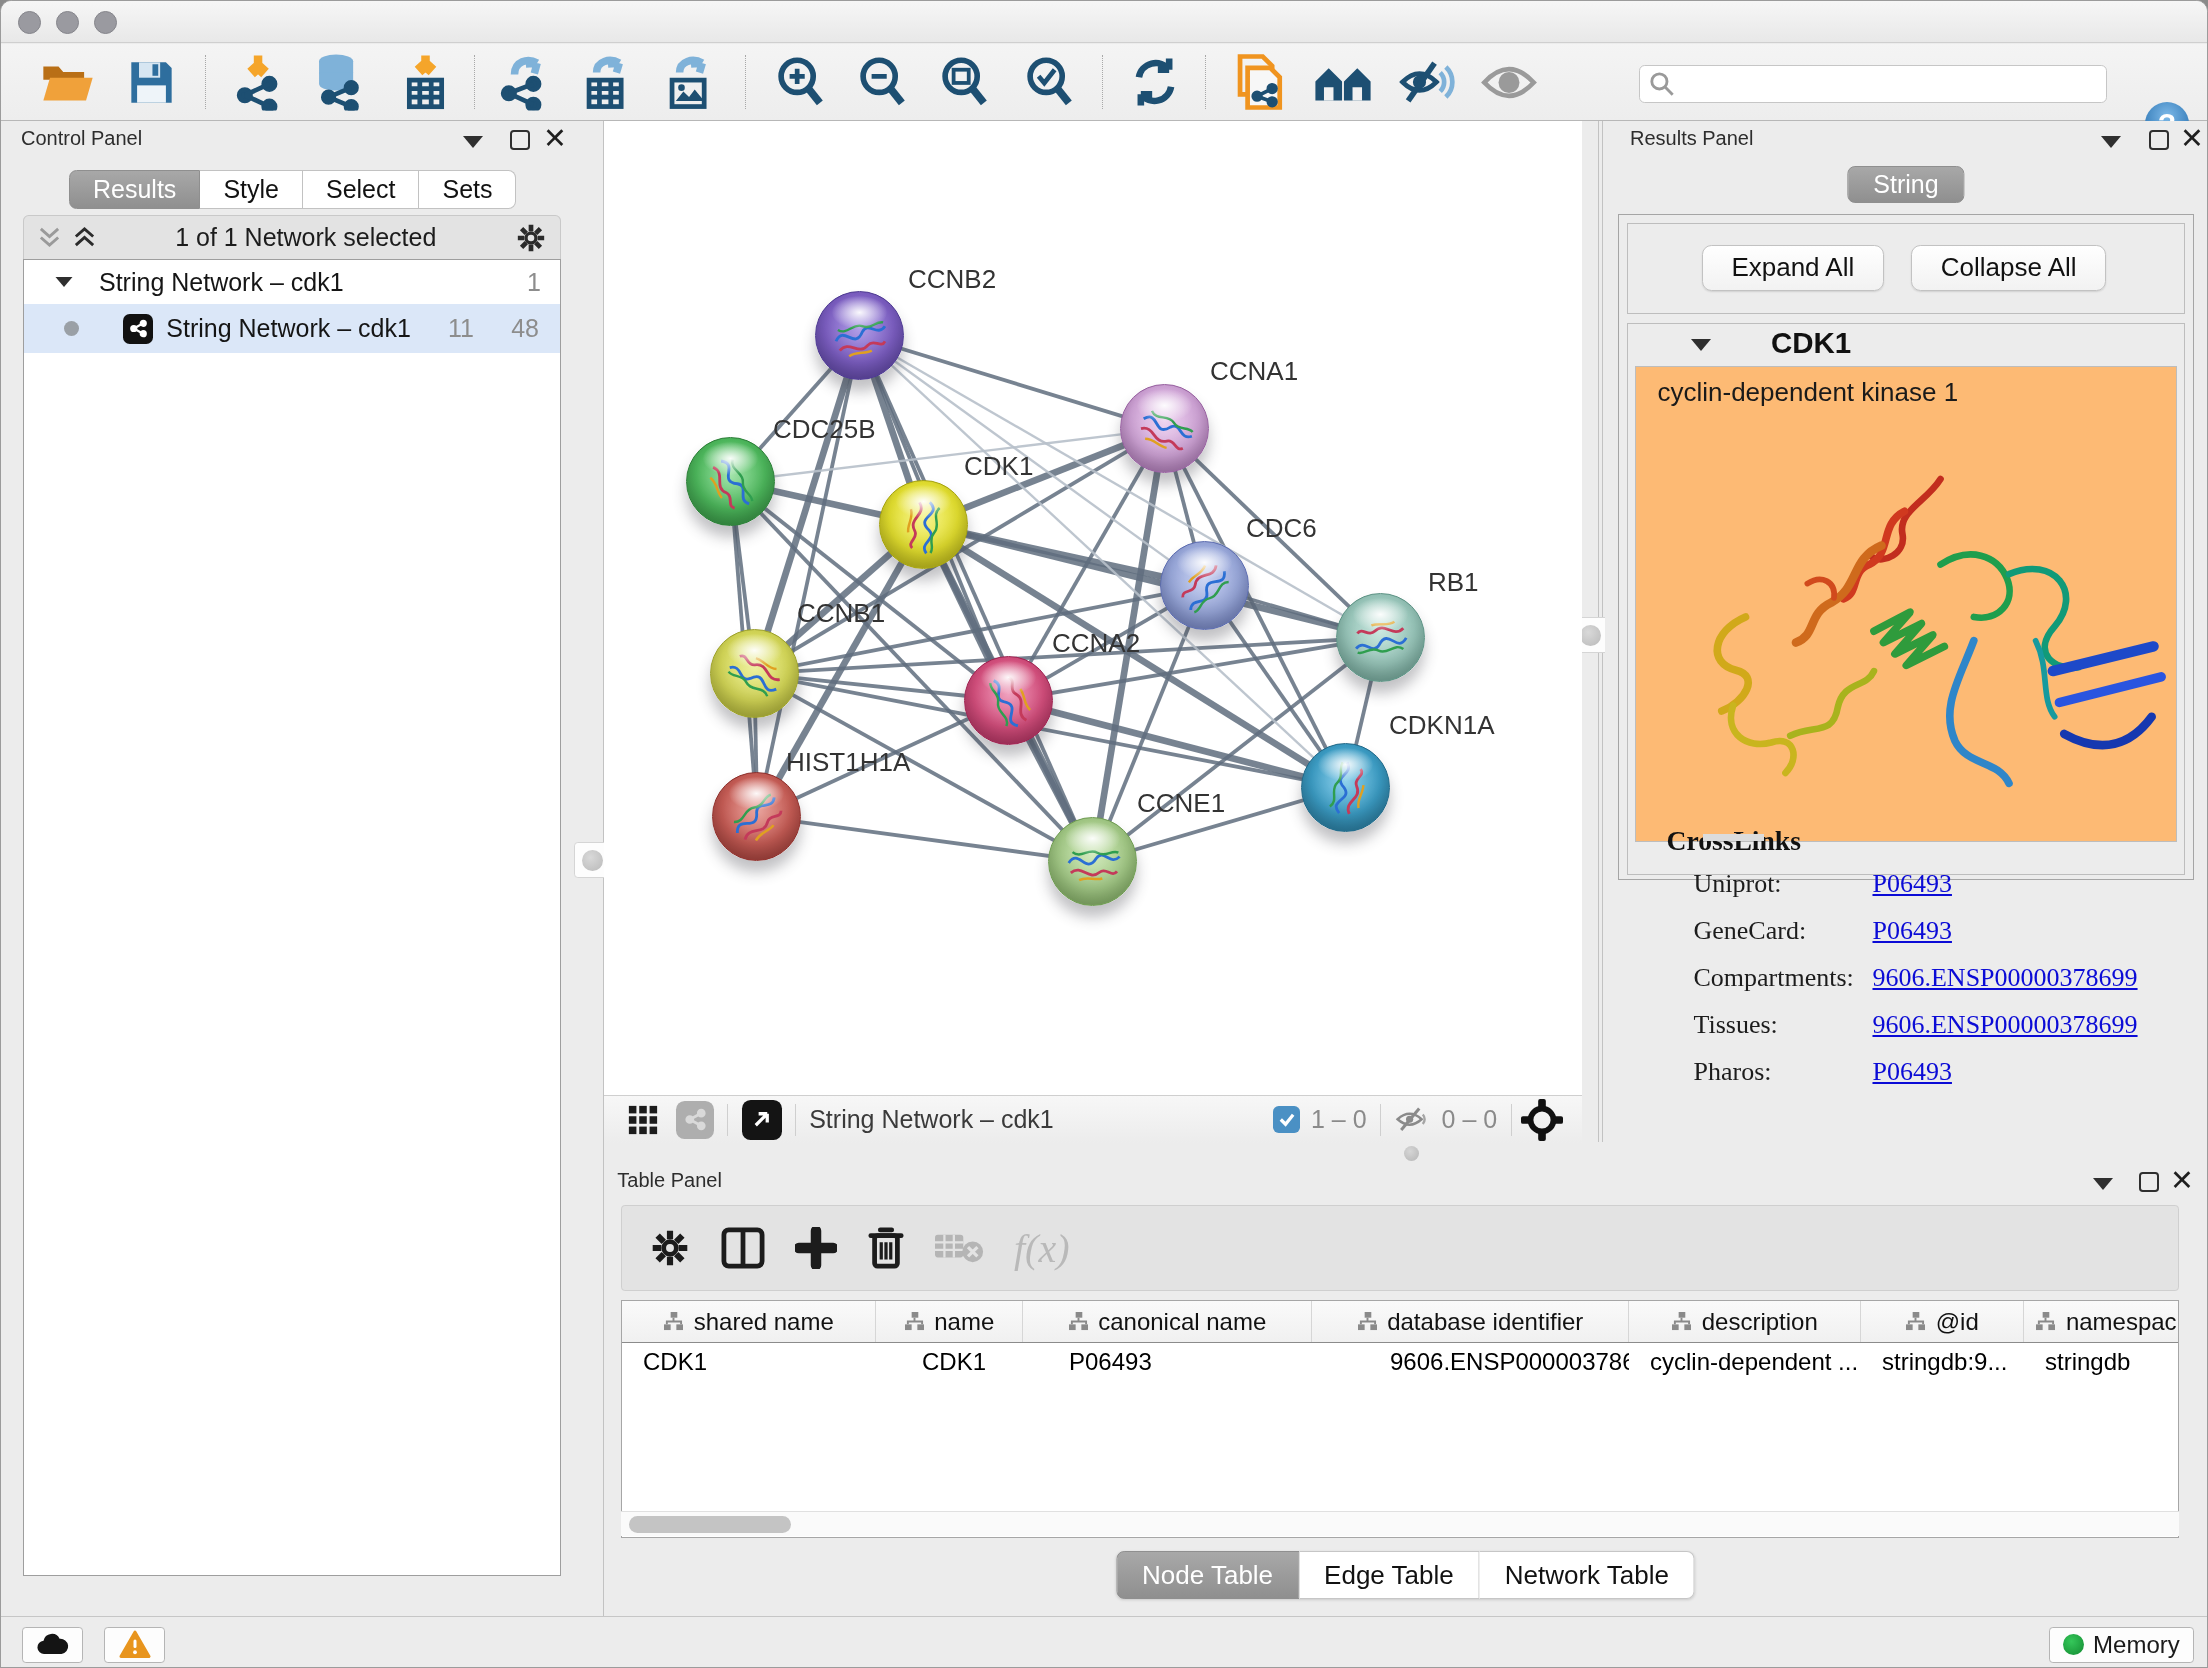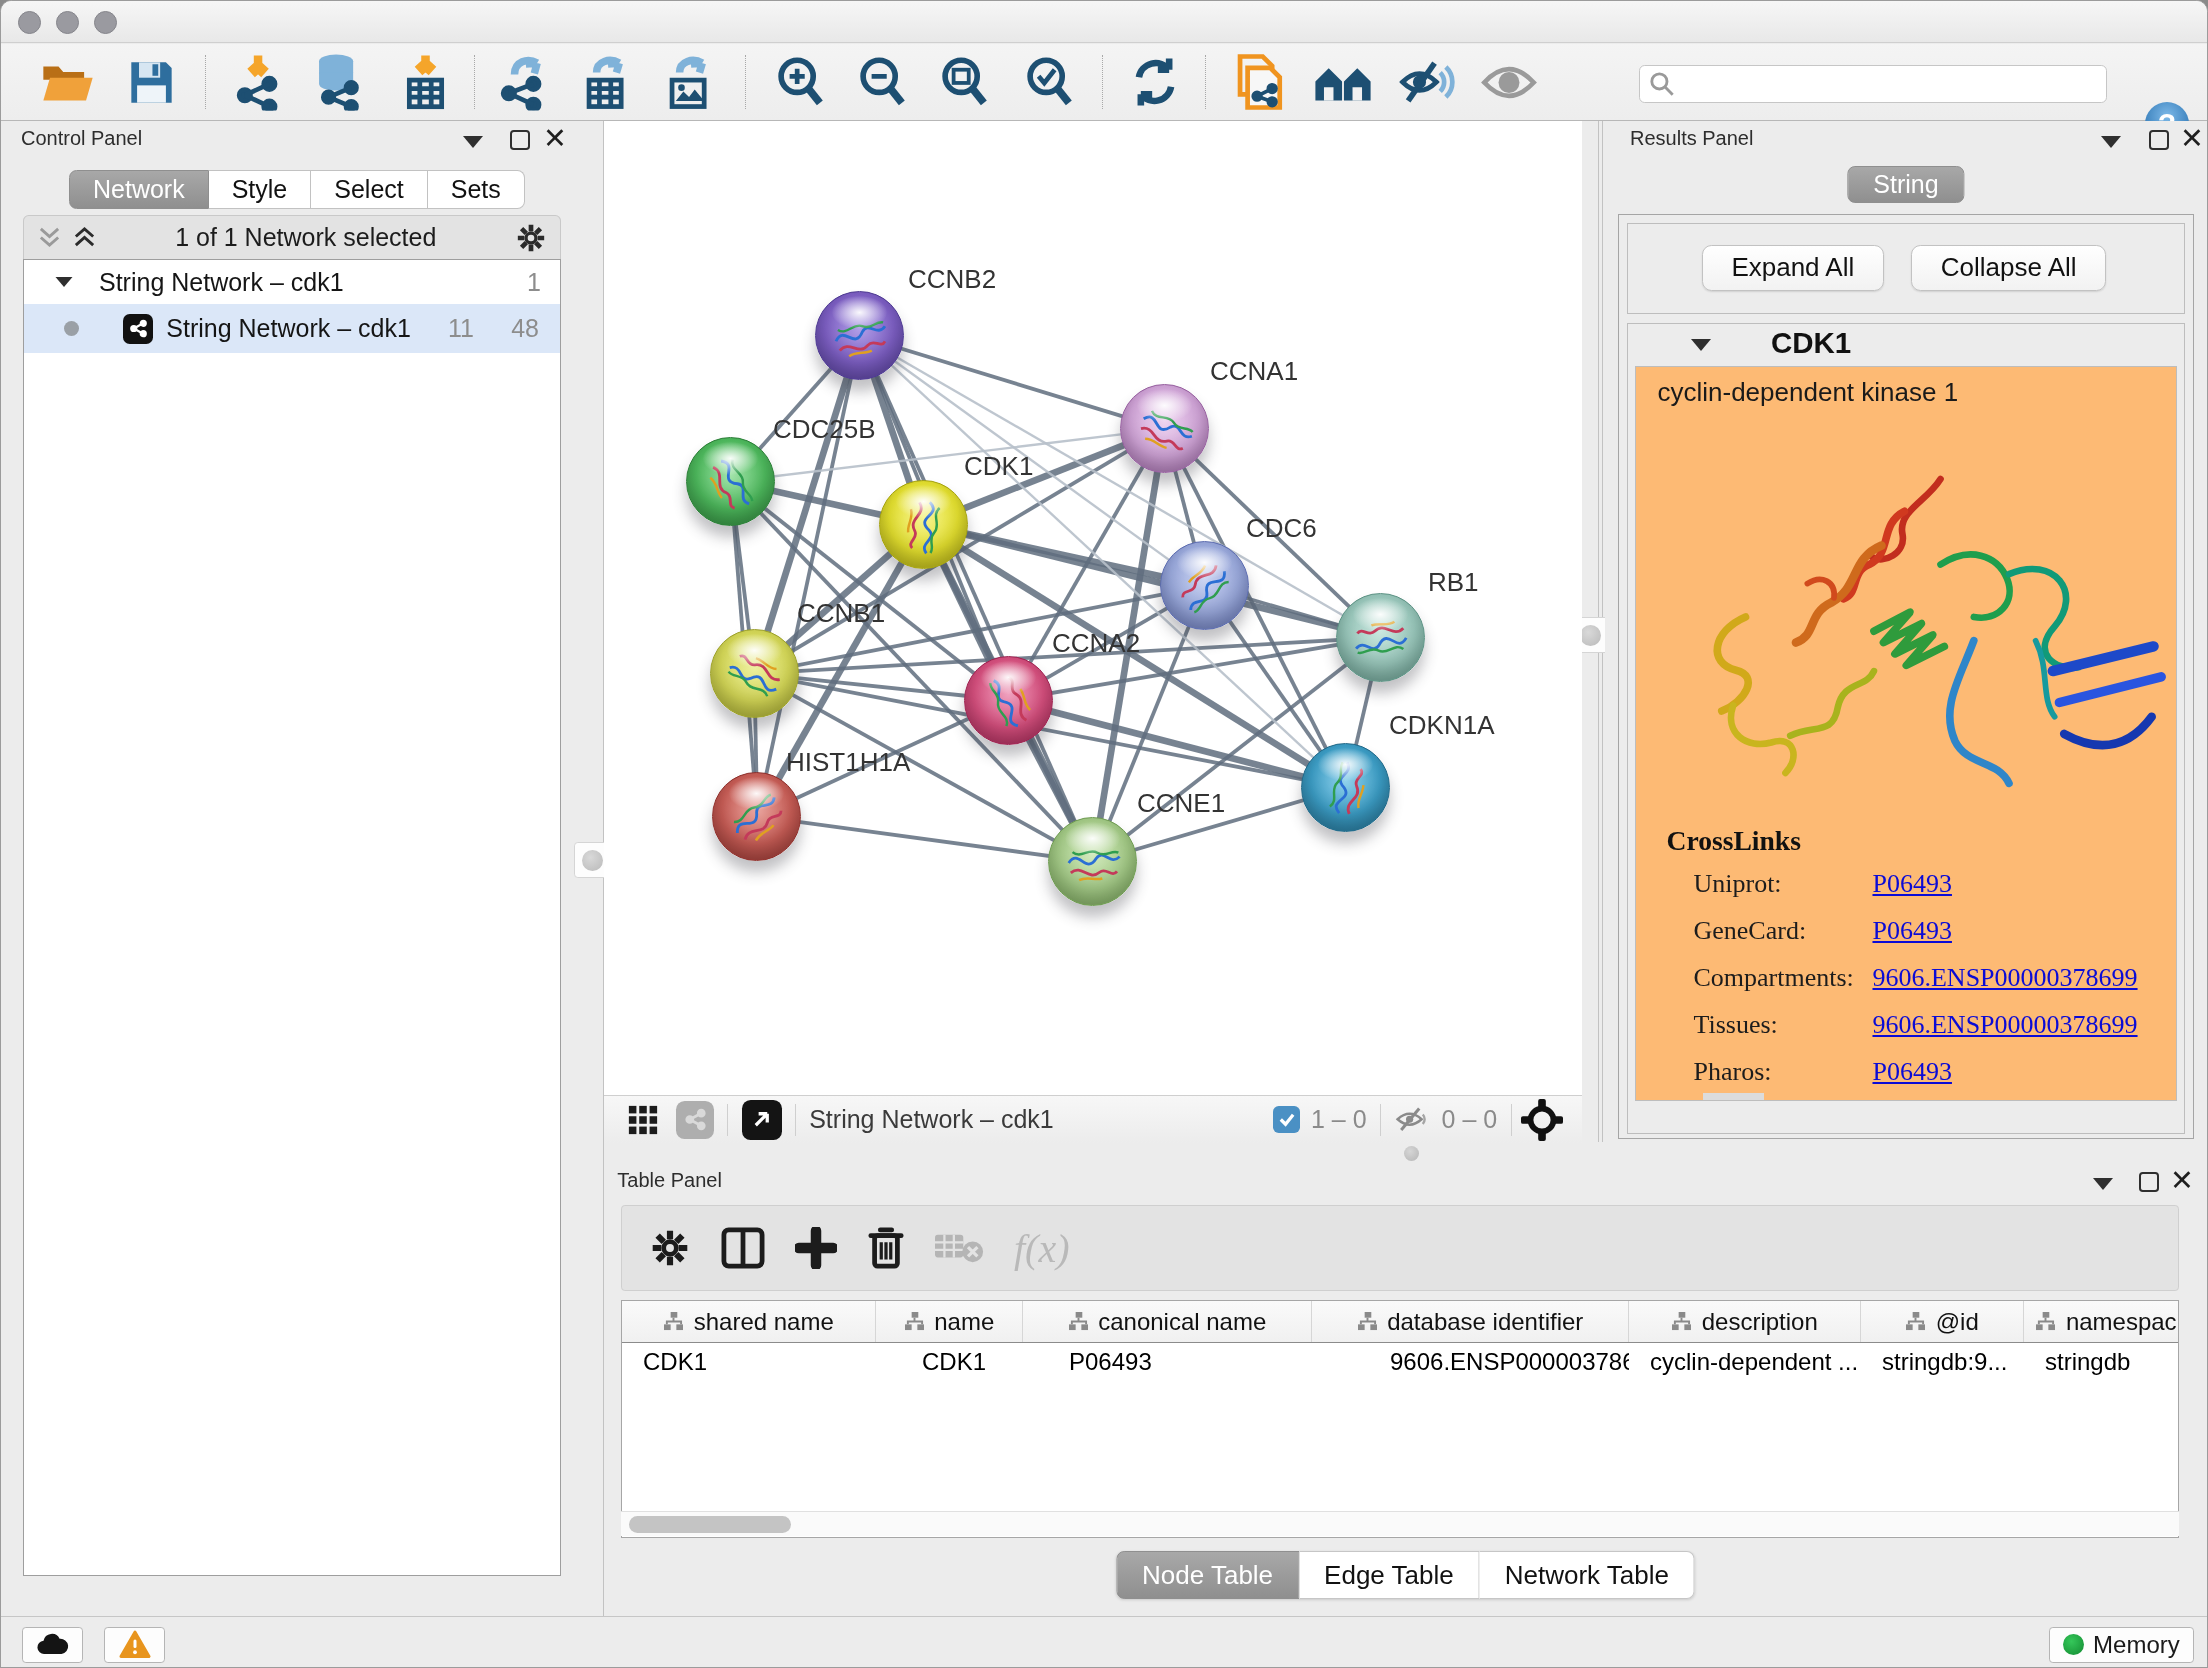--- a/index.html
+++ b/index.html
@@ -76,21 +76,21 @@
     background:linear-gradient(#f7f7f7,#ececec); border-top:1px solid #cfcfcf;
     display:flex; align-items:center; font-size:25px; color:#8a8a8a; }
   .cbsep { width:1px; height:32px; background:#cfcfcf; margin:0 13.3px; }
   .checkbox { width:27px; height:27px; border-radius:5.7px; background:#4a90c4; display:inline-flex;
     align-items:center; justify-content:center; }
 
   
   .results-panel { position:absolute; left:1604px; top:120px; right:0; height:1021px; background:#ececec; }
   .rp-tab { position:absolute; left:50%; transform:translateX(-50%); top:45px; font-size:25px; color:#fff;
     background:linear-gradient(#a8a8a8,#8f8f8f); border:1px solid #8f8f8f; border-radius:7.6px; padding:2.9px 25px; }
-  .rp-outer { position:absolute; left:13.3px; right:13.3px; top:93px; height:925px; border:1px solid #a5a5a5; background:#ececec; }
+  .rp-outer { position:absolute; left:13.3px; right:13.3px; top:93px; height:666px; border:1px solid #a5a5a5; background:#ececec; }
   .rp-box { border:1px solid #bdbdbd; background:#ececec; }
   .btn { background:linear-gradient(#ffffff,#f2f2f2); border:1px solid #c2c2c2; border-radius:9.5px;
     font-size:26px; color:#111; padding:6.7px 28.5px; box-shadow:0 1px 1.9px rgba(0,0,0,.12); }
   .serif { font-family:"Liberation Serif","DejaVu Serif",serif; }
   .xrow { display:flex; font-size:26px; margin-bottom:17px; }
   .xrow .xl { width:179px; color:#1c1c1c; }
   .xrow a { color:#0b0bd6; text-decoration:underline; }
 
   
   .table-panel { position:absolute; left:603px; right:0; top:1162px; bottom:51px; background:#ececec; }
@@ -290,21 +290,21 @@
       </div>
   </div>
 
   <div class="control-panel">
     <div class="abs" style="left:20px; top:5.7px"><span class="panel-title">Control Panel</span></div>
     <div class="abs" style="left:462px; top:13.3px"><span class="caret-down"></span></div>
     <div class="abs" style="left:509px; top:8.6px"><span class="winbtn-max"></span></div>
     <div class="abs" style="left:542px; top:6.7px"><span class="winbtn-x">✕</span></div>
 
     <div class="tabbar abs" style="left:68px; top:49px">
-      <span class="tab active">Network</span><span class="tab">Style</span><span class="tab">Select</span><span class="tab">Sets</span>
+      <span class="tab active">Results</span><span class="tab">Style</span><span class="tab">Select</span><span class="tab">Sets</span>
     </div>
 
     <div class="infobar">
       <svg width="25" height="25" viewBox="0 0 26 26" style="margin-left:13.3px">
           <path d="M4 4 l9 8 9-8 M4 13 l9 8 9-8" fill="none" stroke="#9a9a9a" stroke-width="3"></path>
         </svg>
       <svg width="25" height="25" viewBox="0 0 26 26" style="margin-left:9.5px">
           <path d="M4 12 l9-8 9 8 M4 21 l9-8 9 8" fill="none" stroke="#2b2b2b" stroke-width="3"></path>
         </svg>
       <span style="flex:1; text-align:center; font-size:25px; color:#1c1c1c">1 of 1 Network selected</span>

